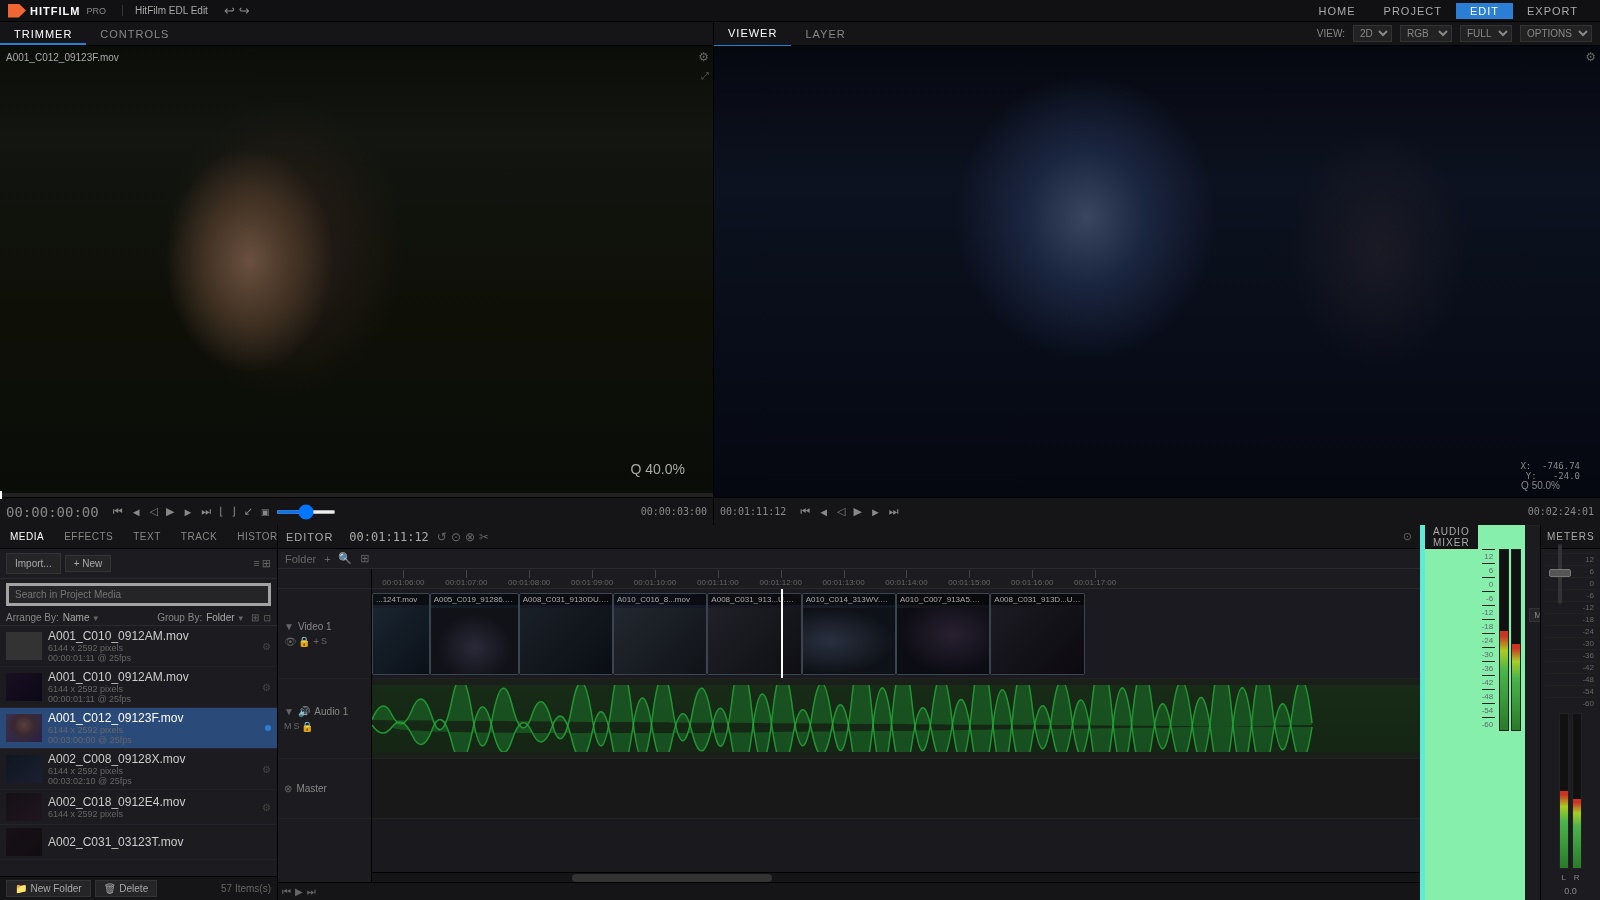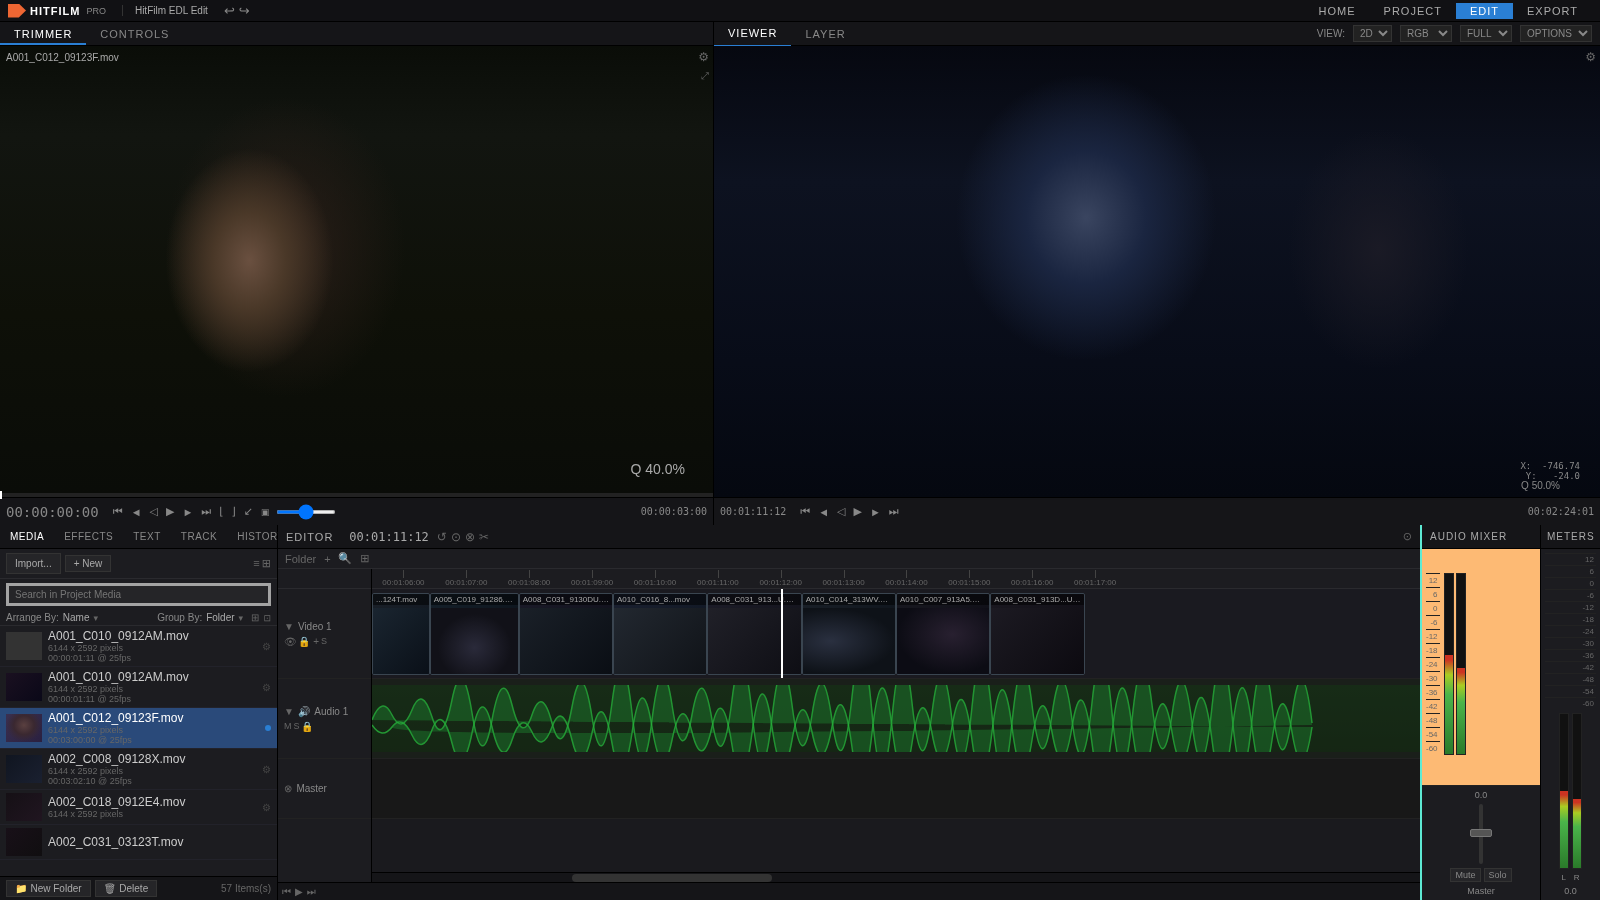--- a/index.html
+++ b/index.html
@@ -127,21 +127,21 @@
     .track-row.master { height: 60px; background: #181818; }
     .video-clip { position: absolute; top: 4px; height: 82px; background: #2a3540; border: 1px solid #3a4550; border-radius: 2px; overflow: hidden; display: flex; flex-direction: column; }
     .video-clip .clip-name { font-size: 8px; color: #aaa; padding: 1px 3px; background: rgba(0,0,0,0.5); white-space: nowrap; overflow: hidden; text-overflow: ellipsis; position: absolute; top: 0; left: 0; right: 0; }
     .video-clip .clip-thumb { position: absolute; top: 14px; bottom: 0; left: 0; right: 0; overflow: hidden; }
     #playhead { position: absolute; top: 0; bottom: 0; width: 2px; background: #fff; z-index: 10; pointer-events: none; }
     #playhead::before { content: '▼'; position: absolute; top: -14px; left: -5px; color: #fff; font-size: 10px; }
     #timeline-scrollbar { height: 10px; background: #151518; border-top: 1px solid #000; }
     #timeline-scrollbar-inner { width: 200px; height: 8px; background: #333; margin: 1px 200px; border-radius: 4px; cursor: pointer; }
 
     
-    #audio-mixer { width: 120px; background: #fdba74; border-left: 2px solid #5eead4; display: flex; flex-direction: column; }
+    #audio-mixer { width: 120px; background: #86efac; border-left: 5px solid #5eead4; display: flex; flex-direction: row; }
     #audio-mixer-header { background: #151518; height: 24px; display: flex; align-items: center; padding: 0 8px; border-bottom: 1px solid #000; }
     #audio-mixer-header .title { color: #aaa; font-size: 10px; letter-spacing: 1px; }
     #audio-mixer-body { flex: 1; padding: 4px; display: flex; gap: 4px; }
     .meter-bar-container { width: 8px; height: 180px; background: #111; border: 1px solid #222; position: relative; display: flex; flex-direction: column; justify-content: flex-end; }
     .meter-bar-fill { width: 100%; background: linear-gradient(to top, #2a8a2a 0%, #4ab44a 60%, #aacc22 80%, #cc4422 95%); }
     .mute-btn, .solo-btn { font-size: 9px; padding: 1px 4px; background: #252528; border: 1px solid #333; color: #888; cursor: pointer; }
 
     
     #meters { width: 60px; background: #1c1c20; border-left: 1px solid #000; display: flex; flex-direction: column; }
     #meters-header { background: #151518; height: 24px; display: flex; align-items: center; padding: 0 6px; border-bottom: 1px solid #000; }

